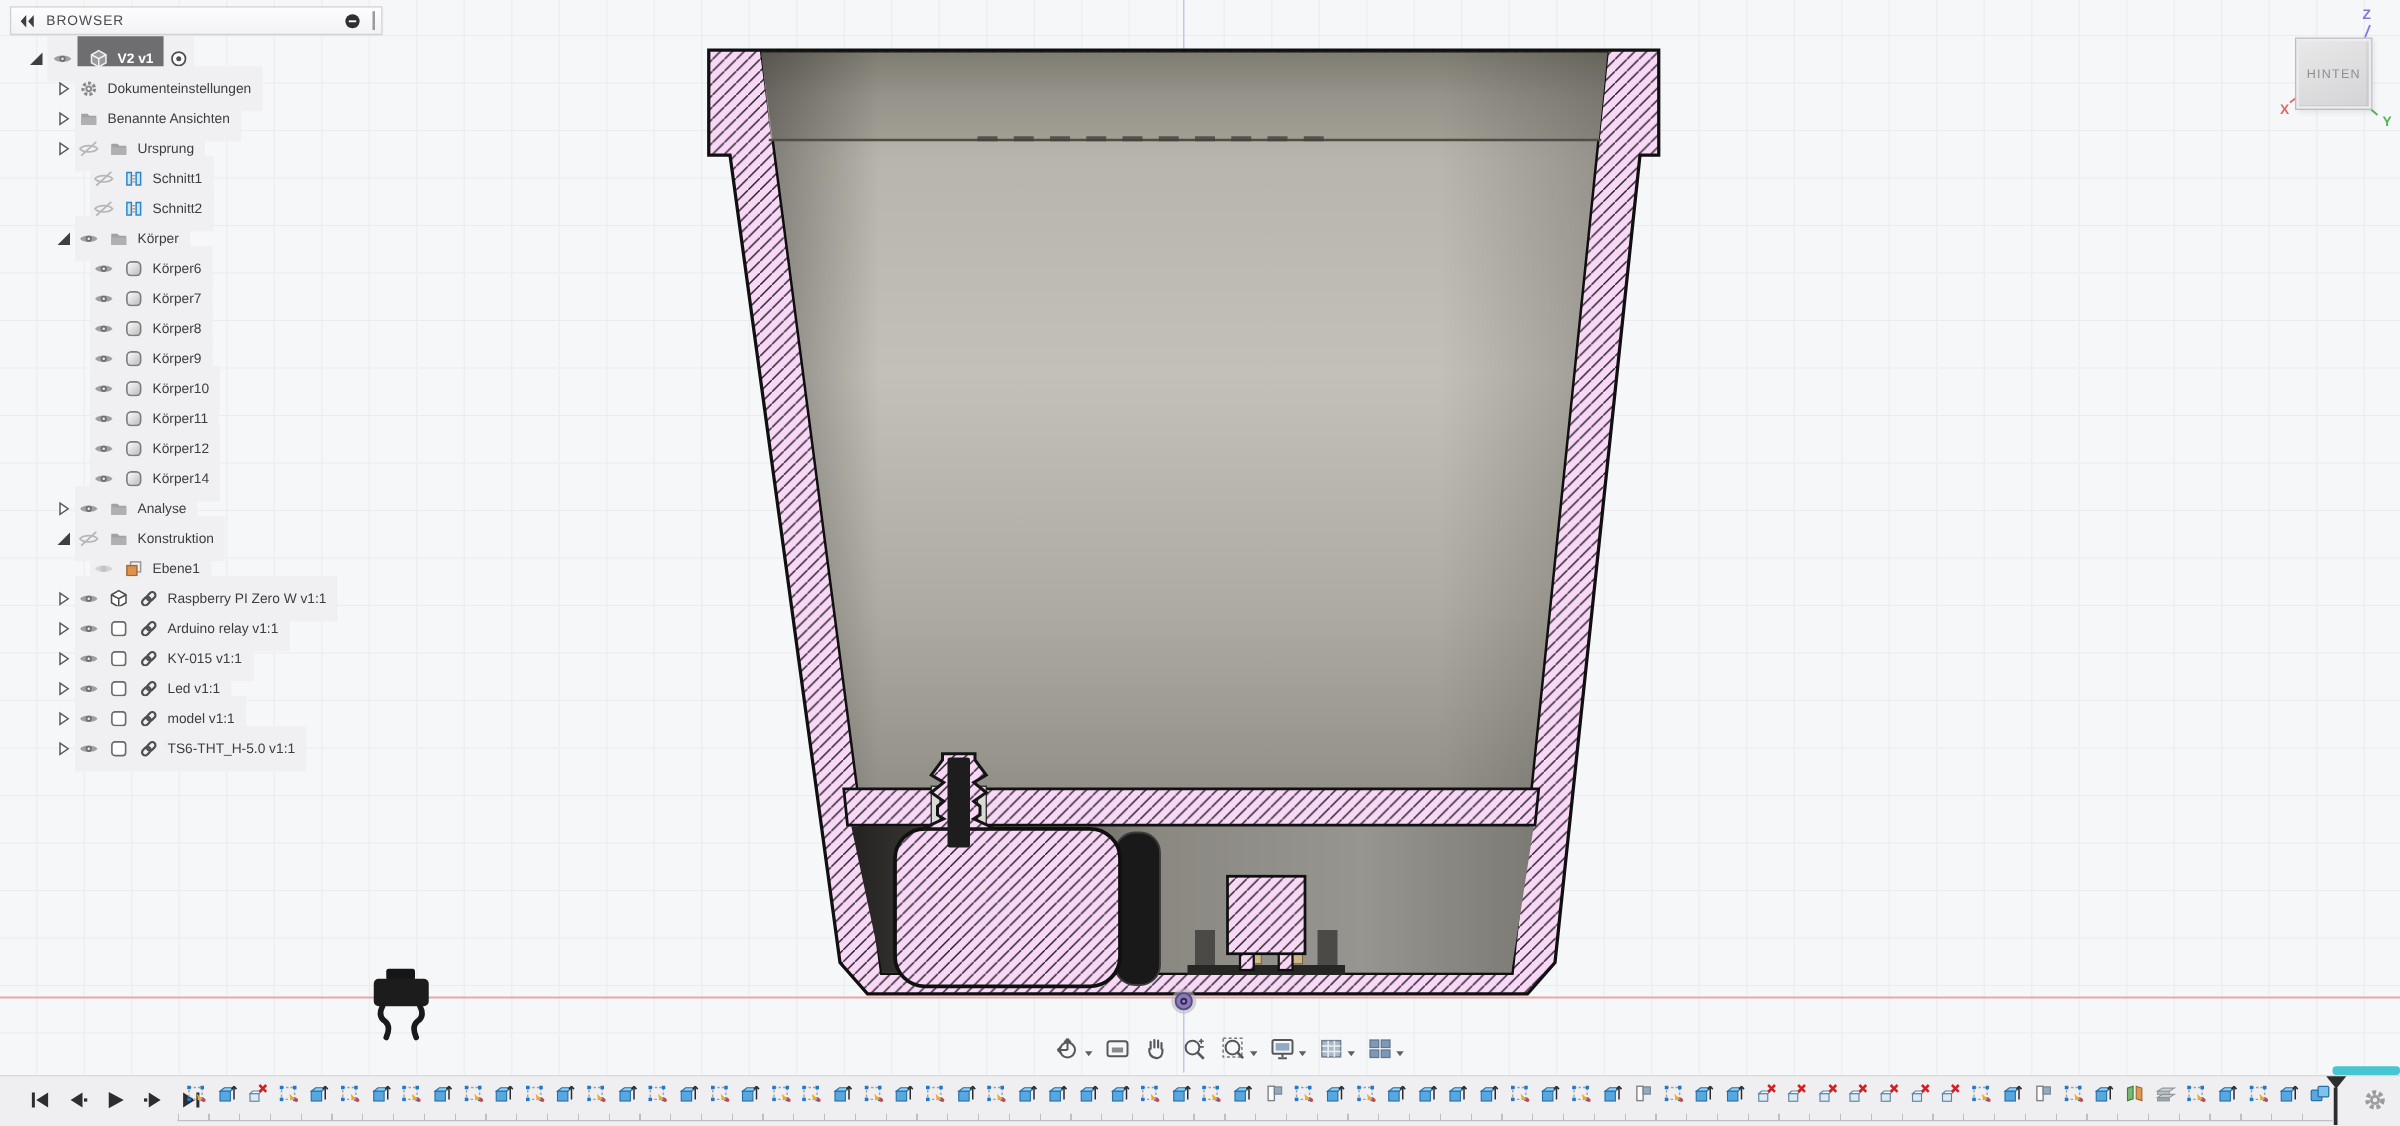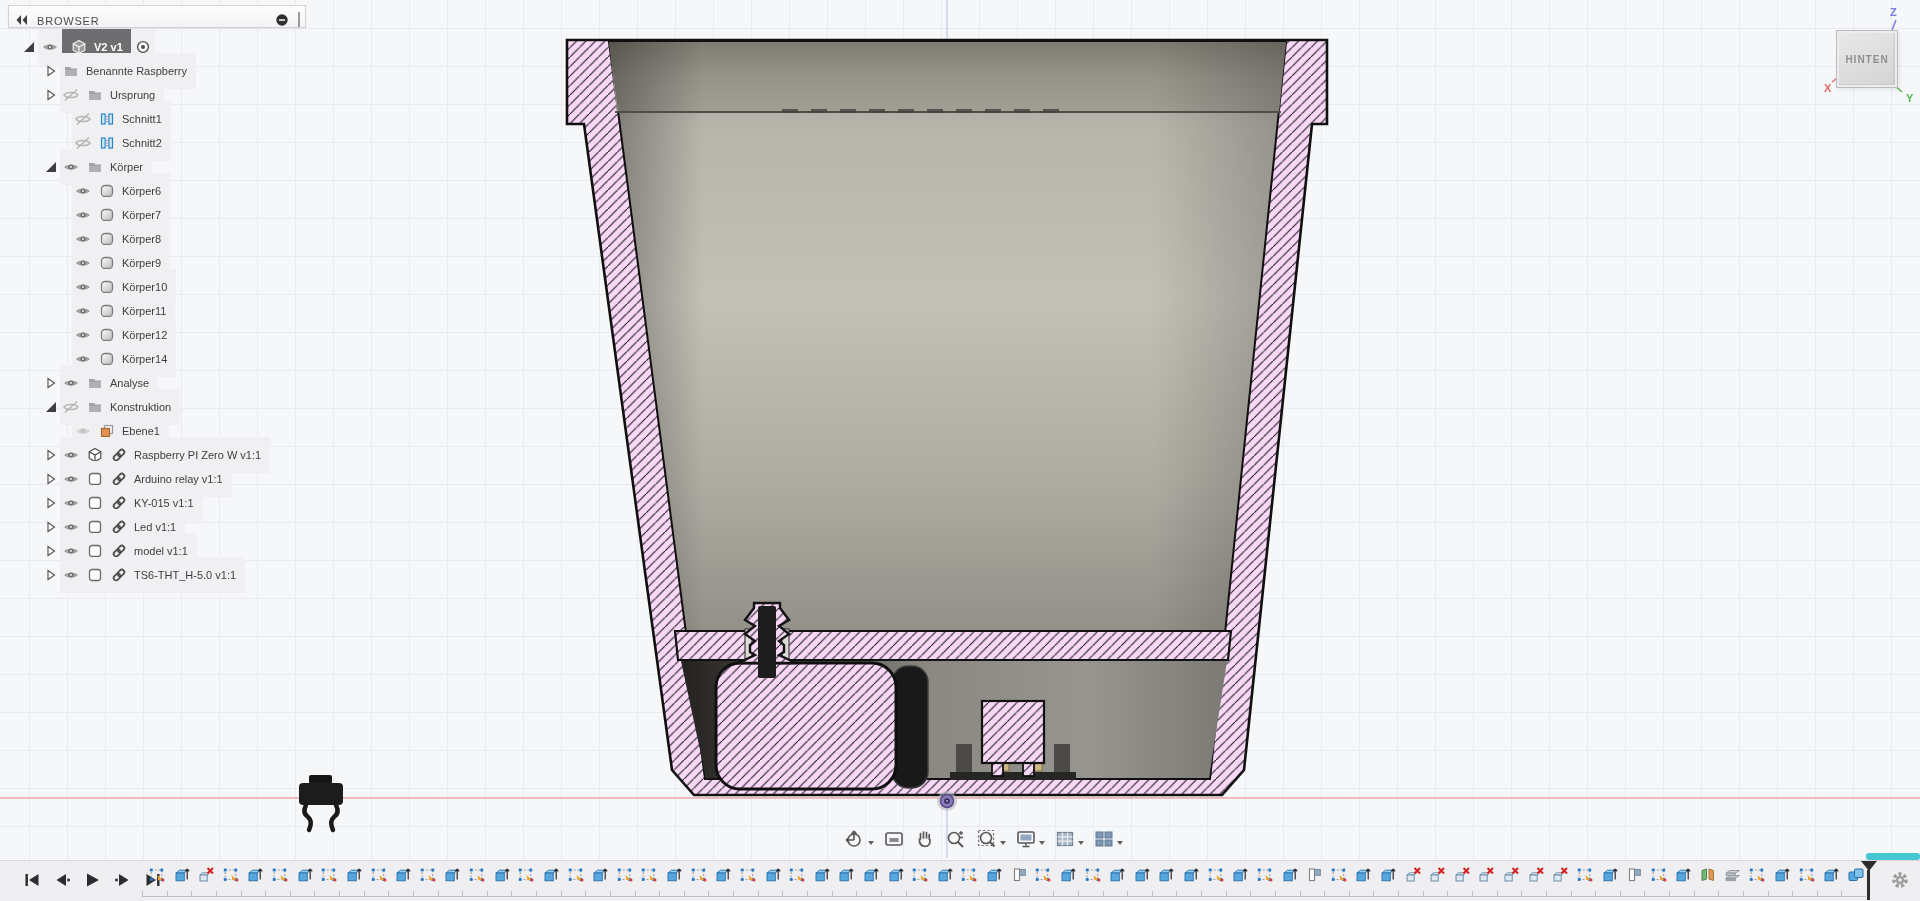--- a/index.html
+++ b/index.html
@@ -8,21 +8,21 @@
   font-family:"Liberation Sans",sans-serif;background:#f6f7f8;}
 
 .grid{position:absolute;inset:0;
   background-image:linear-gradient(#e9ebee 1px,transparent 1px),
                    linear-gradient(90deg,#e9ebee 1px,transparent 1px);
   background-size:38px 38px;background-position:-9px -10px;}
 #scene{position:absolute;left:0;top:0;}
 
 .browser-panel{position:absolute;left:8px;top:5px;width:298px;z-index:20}
 .panel-header{height:23px;background:linear-gradient(#fdfdfe,#f3f3f5);border:1px solid #d2d2d4;
-  display:flex;align-items:flex-end;padding:0 5px;gap:7px;box-shadow:0 1px 2px rgba(0,0,0,.05)}
+  display:flex;align-items:center;padding:0 5px;gap:7px;box-shadow:0 1px 2px rgba(0,0,0,.05)}
 .panel-title{font-size:11px;color:#4a4a4c;letter-spacing:.8px;flex:1}
 .v-handle{width:2px;height:15px;background:#9a9a9c;margin-left:2px}
 .tree{margin-top:7px}
 .tree-row{display:flex;align-items:center;height:24px}
 .slot{width:18px;height:18px;display:flex;align-items:center;justify-content:center;flex:none}
 .chip{display:flex;align-items:center;height:36px;background:#f0f0f2;padding:0 9px 0 2px;gap:6px}
 .chip .lbl{font-size:11px;color:#3d3d3f;white-space:nowrap}
 .chip.dark{background:#6e6e70;padding:0 8px}
 .chip.dark .lbl{color:#fff;font-weight:bold}
 .chip.light-pre{padding:0 3px}
@@ -31,21 +31,21 @@
 .comments-bar{position:absolute;left:8px;top:829px;width:294px;height:24px;z-index:20;
   background:linear-gradient(#f6f6f8,#ededef);border:1px solid #cfcfd1;
   display:flex;align-items:center;padding:0 6px;gap:6px}
 .comments-bar .panel-title{padding-left:16px}
 
 .viewcube{position:absolute;left:1826px;top:6px;width:96px;height:100px;z-index:15}
 .cube-face{position:absolute;left:10px;top:24px;width:62px;height:58px;
   background:linear-gradient(155deg,#e9e9ea,#d3d3d5);border:1px solid #bcbcbe;
   box-shadow:inset 0 0 0 2px #ececee, inset -4px -3px 0 rgba(0,0,0,.05), 2px 2px 4px rgba(0,0,0,.07);
   display:flex;align-items:center;justify-content:center}
-.cube-face span{font-size:10px;font-weight:bold;color:#8e8e90;letter-spacing:1px}
+.cube-face span{font-size:10px;font-weight:normal;color:#8e8e90;letter-spacing:1px}
 .axis-z{position:absolute;left:64px;top:0;color:#7b7be2;font-size:11px;font-weight:bold}
 .axis-x{position:absolute;left:-2px;top:76px;color:#e06a6a;font-size:11px;font-weight:bold}
 .axis-y{position:absolute;left:80px;top:86px;color:#52b852;font-size:11px;font-weight:bold}
 
 .nav-toolbar{position:absolute;left:843px;top:828px;height:26px;display:flex;align-items:center;gap:7px;z-index:20}
 .nav-btn{display:flex;align-items:center;gap:2px;padding:1px;cursor:default}
 .caret{width:0;height:0;border:3px solid transparent;border-top:4px solid #606062;margin-top:7px}
 
 .timeline{position:absolute;left:0;top:860px;width:1920px;height:41px;background:#efeff1;
   border-top:1px solid #d8d8da;z-index:20}
@@ -213,26 +213,43 @@
           </span>
         </div>
         <div class="tree-row lvl1">
           <span class="slot">
             <svg width="16" height="16" viewBox="0 0 16 16">
               <path d="M5,3.5 L11.5,8 L5,12.5 Z" fill="#fdfdfd" stroke="#5a5a5c" stroke-width="1.2"></path>
             </svg>
           </span>
           <span class="chip">
             <span class="slot">
+              <svg width="16" height="16" viewBox="0 0 16 16">
+                <circle cx="8" cy="8" r="4.6" fill="none" stroke="#8b8b8d" stroke-width="2.6" stroke-dasharray="2.4 1.7"></circle>
+                <circle cx="8" cy="8" r="2.7" fill="#8b8b8d"></circle>
+                <circle cx="8" cy="8" r="1.1" fill="#f4f4f6"></circle>
+              </svg>
+            </span>
+            <span class="lbl">Dokumenteinstellungen</span>
+          </span>
+        </div>
+        <div class="tree-row lvl1">
+          <span class="slot">
+            <svg width="16" height="16" viewBox="0 0 16 16">
+              <path d="M5,3.5 L11.5,8 L5,12.5 Z" fill="#fdfdfd" stroke="#5a5a5c" stroke-width="1.2"></path>
+            </svg>
+          </span>
+          <span class="chip">
+            <span class="slot">
               <svg width="16" height="14" viewBox="0 0 16 14">
                 <path d="M2,4.5 L2,3 L7,3 L8.5,4.5 L14,4.5 L14,12 L2,12 Z" fill="#a2a2a4"></path>
                 <rect x="2" y="6" width="12" height="6" fill="#b0b0b2"></rect>
               </svg>
             </span>
-            <span class="lbl">Benannte Raspberry</span>
+            <span class="lbl">Benannte Ansichten</span>
           </span>
         </div>
         <div class="tree-row lvl1">
           <span class="slot">
             <svg width="16" height="16" viewBox="0 0 16 16">
               <path d="M5,3.5 L11.5,8 L5,12.5 Z" fill="#fdfdfd" stroke="#5a5a5c" stroke-width="1.2"></path>
             </svg>
           </span>
           <span class="chip">
             <span class="slot">

